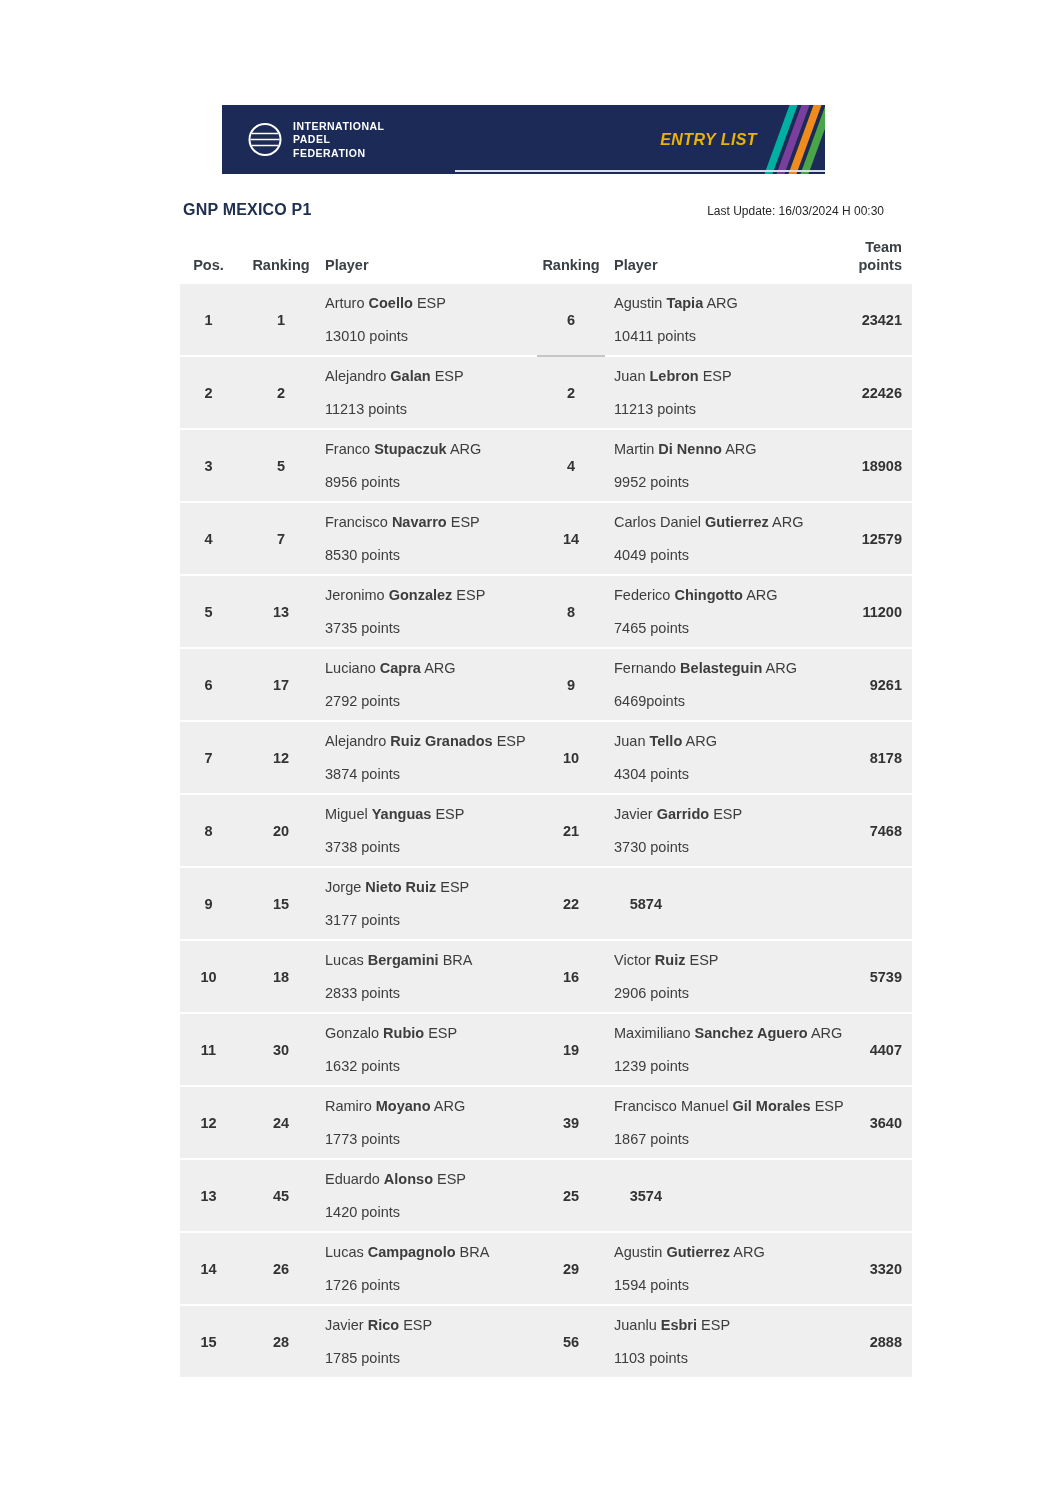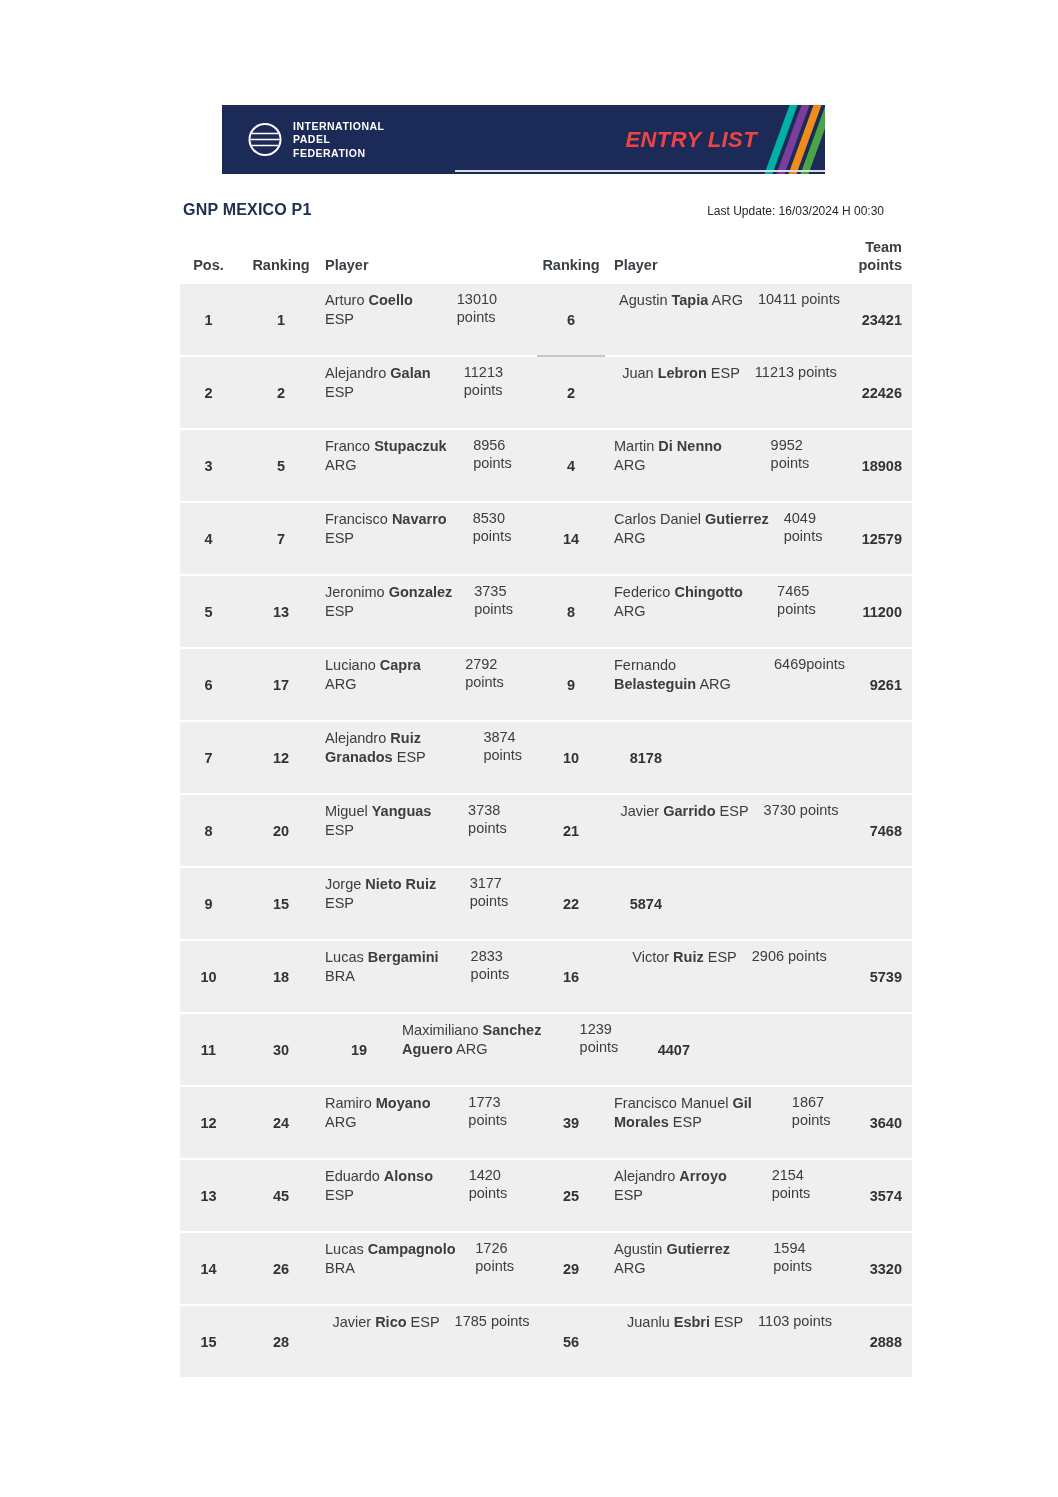--- a/index.html
+++ b/index.html
@@ -4,21 +4,21 @@
 <style>
   * { margin:0; padding:0; box-sizing:border-box; }
   body { font-family:"Liberation Sans", sans-serif; background:#ffffff; }
   .page { position:relative; width:1058px; height:1497px; background:#ffffff; margin:8px auto; overflow:hidden; }
 
   
   .banner { position:absolute; left:222px; top:97px; width:603px; height:69px; background:#1b2a56; overflow:hidden; }
   .logo { position:absolute; left:24px; top:50%; transform:translateY(-50%); display:flex; align-items:center; gap:9px; color:#ffffff; }
   .logo-ball svg { display:block; }
   .logo-text { display:flex; flex-direction:column; font-size:10.5px; font-weight:bold; letter-spacing:0.5px; line-height:1.3; }
-  .entry-list { position:absolute; right:68px; top:50%; transform:translateY(-50%); color:#ef4444; font-size:22px; font-weight:bold; font-style:italic; letter-spacing:0.4px;text-align:center; }
+  .entry-list { position:absolute; right:68px; top:50%; transform:translateY(-50%); color:#eab308; font-size:16px; font-weight:bold; font-style:italic; letter-spacing:0.4px;text-align:center; }
   .stripes { position:absolute; right:4px; top:-6px; bottom:-6px; display:flex; gap:4px; }
   .stripes i { display:block; width:8px; transform:skewX(-20deg); }
   .stripe-teal   { background:#00b0a3; }
   .stripe-purple { background:#7a3f9d; }
   .stripe-orange { background:#f08c1e; }
   .stripe-green  { background:#4aa546; }
   .banner-underline { position:absolute; left:233px; right:0; bottom:2px; height:2px; background:#d9dde6; }
 
   
   .title-row { position:absolute; left:183px; top:193px; width:701px; display:flex; justify-content:space-between; align-items:baseline; }
@@ -33,21 +33,21 @@
   .c-rank    { width:88px;  text-align:center; }
   .c-player  { width:212px; }
   .c-rank2   { width:68px;  text-align:center; }
   .c-player2 { width:240px; padding-left:9px; }
   .c-team    { width:67px;  text-align:right; padding-right:10px; }
   .thead .c-player, .thead .c-player2 { text-align:left; }
 
   .trow { display:flex; min-height:73px; background:#efefef; border-bottom:2px solid #ffffff; font-size:14.5px; color:#3d3d3d; position:relative; }
   .trow .cell { display:flex; align-items:center; justify-content:center; }
   .trow .c-pos, .trow .c-rank, .trow .c-rank2, .trow .c-team { font-weight:bold; color:#333333; }
-  .trow .c-player, .trow .c-player2 { flex-direction:row; align-items:flex-start; justify-content:center; gap:15px; padding-top:7px; padding-bottom:7px; }
+  .trow .c-player, .trow .c-player2 { flex-direction:column; align-items:flex-start; justify-content:center; gap:15px; padding-top:7px; padding-bottom:7px; }
   .trow .c-team { justify-content:flex-end; }
   .pname { line-height:1.3; }
   .pname b { font-weight:bold; }
   .ppts { line-height:1.2; }
   
   .trow:first-child::after { content:""; position:absolute; left:357px; bottom:-2px; width:68px; height:2px; background:#c6c6c6; }
 </style>
 </head>
 <body>
 
@@ -183,20 +183,24 @@
   </div>
 
   <div class="trow">
     <div class="cell c-pos">7</div>
     <div class="cell c-rank">12</div>
     <div class="cell c-player">
       <div class="pname"><span>Alejandro</span> <b>Ruiz Granados</b> <span>ESP</span></div>
       <div class="ppts">3874 points</div>
     </div>
     <div class="cell c-rank2">10</div>
+    <div class="cell c-player2">
+      <div class="pname"><span>Juan</span> <b>Tello</b> <span>ARG</span></div>
+      <div class="ppts">4304 points</div>
+    </div>
     <div class="cell c-team">8178</div>
   </div>
 
   <div class="trow">
     <div class="cell c-pos">8</div>
     <div class="cell c-rank">20</div>
     <div class="cell c-player">
       <div class="pname"><span>Miguel</span> <b>Yanguas</b> <span>ESP</span></div>
       <div class="ppts">3738 points</div>
     </div>
@@ -230,20 +234,24 @@
     <div class="cell c-player2">
       <div class="pname"><span>Victor</span> <b>Ruiz</b> <span>ESP</span></div>
       <div class="ppts">2906 points</div>
     </div>
     <div class="cell c-team">5739</div>
   </div>
 
   <div class="trow">
     <div class="cell c-pos">11</div>
     <div class="cell c-rank">30</div>
+    <div class="cell c-player">
+      <div class="pname"><span>Gonzalo</span> <b>Rubio</b> <span>ESP</span></div>
+      <div class="ppts">1632 points</div>
+    </div>
     <div class="cell c-rank2">19</div>
     <div class="cell c-player2">
       <div class="pname"><span>Maximiliano</span> <b>Sanchez Aguero</b> <span>ARG</span></div>
       <div class="ppts">1239 points</div>
     </div>
     <div class="cell c-team">4407</div>
   </div>
 
   <div class="trow">
     <div class="cell c-pos">12</div>
@@ -261,24 +269,20 @@
   </div>
 
   <div class="trow">
     <div class="cell c-pos">13</div>
     <div class="cell c-rank">45</div>
     <div class="cell c-player">
       <div class="pname"><span>Eduardo</span> <b>Alonso</b> <span>ESP</span></div>
       <div class="ppts">1420 points</div>
     </div>
     <div class="cell c-rank2">25</div>
-    <div class="cell c-player2">
-      <div class="pname"><span>Alejandro</span> <b>Arroyo</b> <span>ESP</span></div>
-      <div class="ppts">2154 points</div>
-    </div>
     <div class="cell c-team">3574</div>
   </div>
 
   <div class="trow">
     <div class="cell c-pos">14</div>
     <div class="cell c-rank">26</div>
     <div class="cell c-player">
       <div class="pname"><span>Lucas</span> <b>Campagnolo</b> <span>BRA</span></div>
       <div class="ppts">1726 points</div>
     </div>

